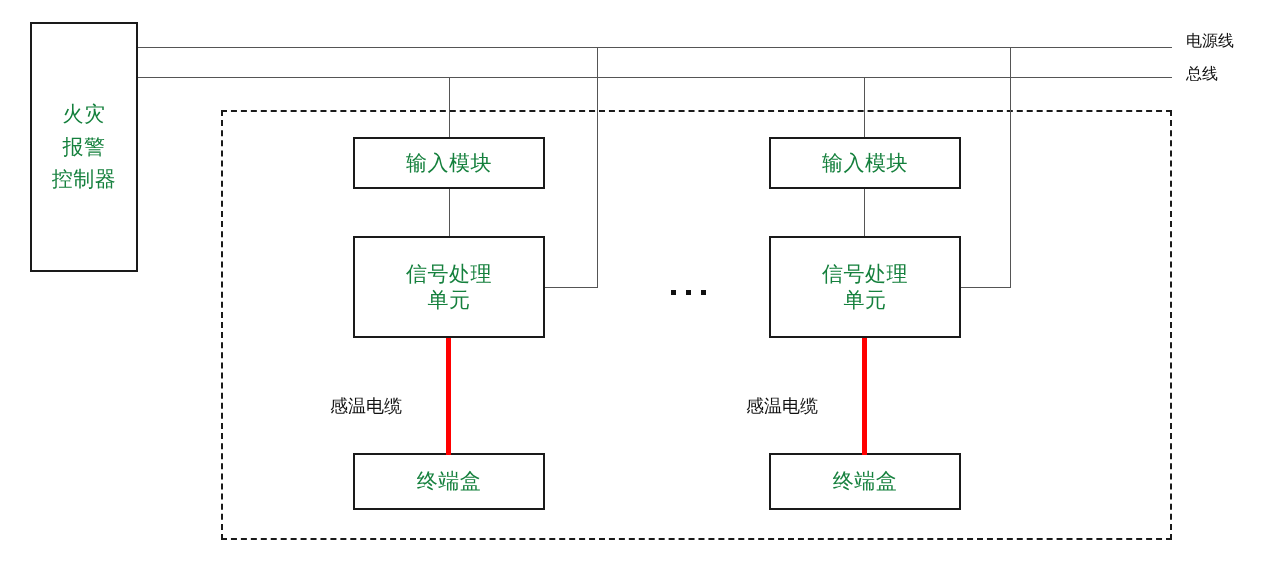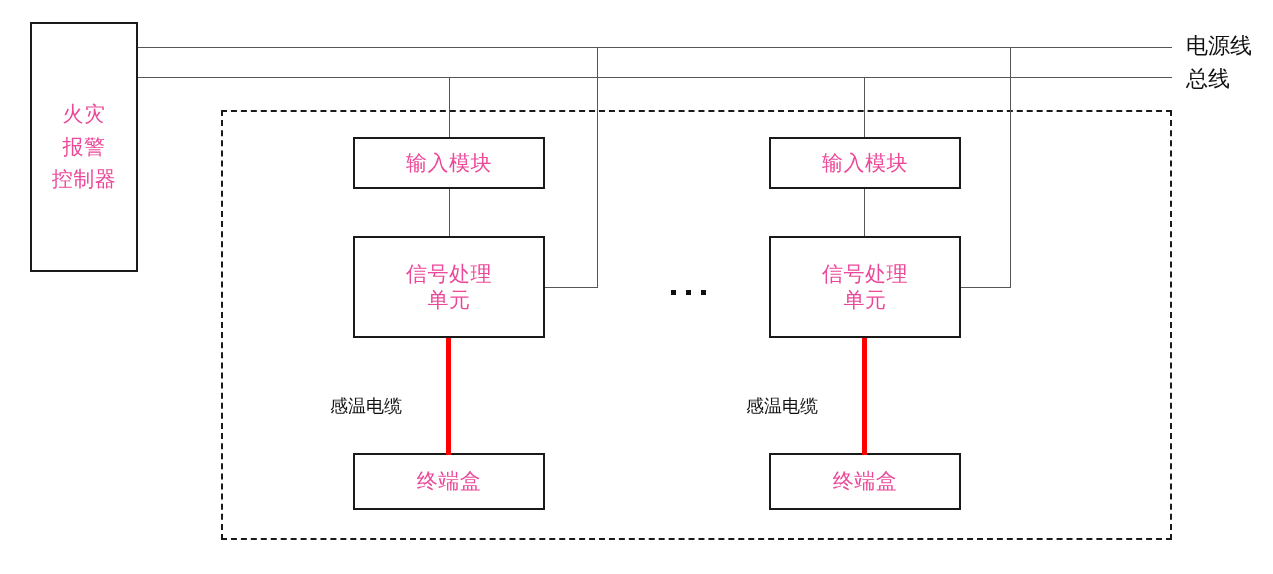--- a/index.html
+++ b/index.html
@@ -17,21 +17,21 @@
   }
   .box {
     position: absolute;
     box-sizing: border-box;
     border: 2px solid #1a1a1a;
     background: #ffffff;
     display: flex;
     align-items: center;
     justify-content: center;
     text-align: center;
-    color: #ec4899;
+    color: #15803d;
     font-size: 21px;
     line-height: 1.25;
     letter-spacing: 0.5px;
     z-index: 3;
   }
   .box span { display: block; }
   .controller {
     font-size: 21px;
     line-height: 1.55;
   }
@@ -56,21 +56,21 @@
   }
   .cable {
     position: absolute;
     width: 5px;
     background: #ff0000;
     z-index: 4;
   }
   .label {
     position: absolute;
     color: #111111;
-    font-size: 22px;
+    font-size: 16px;
     white-space: nowrap;
     z-index: 5;
   }
   .label-small {
     font-size: 18px;
     margin-top: 12px;
   }
   .ellipsis {
     position: absolute;
     display: flex;

